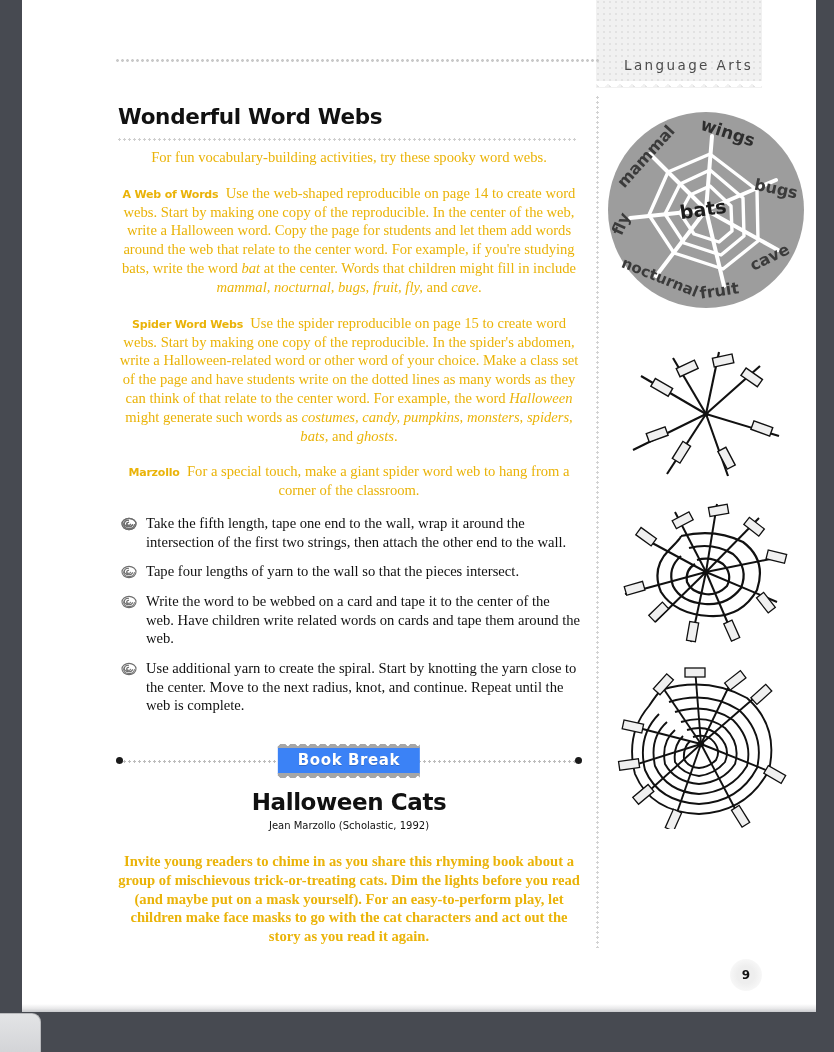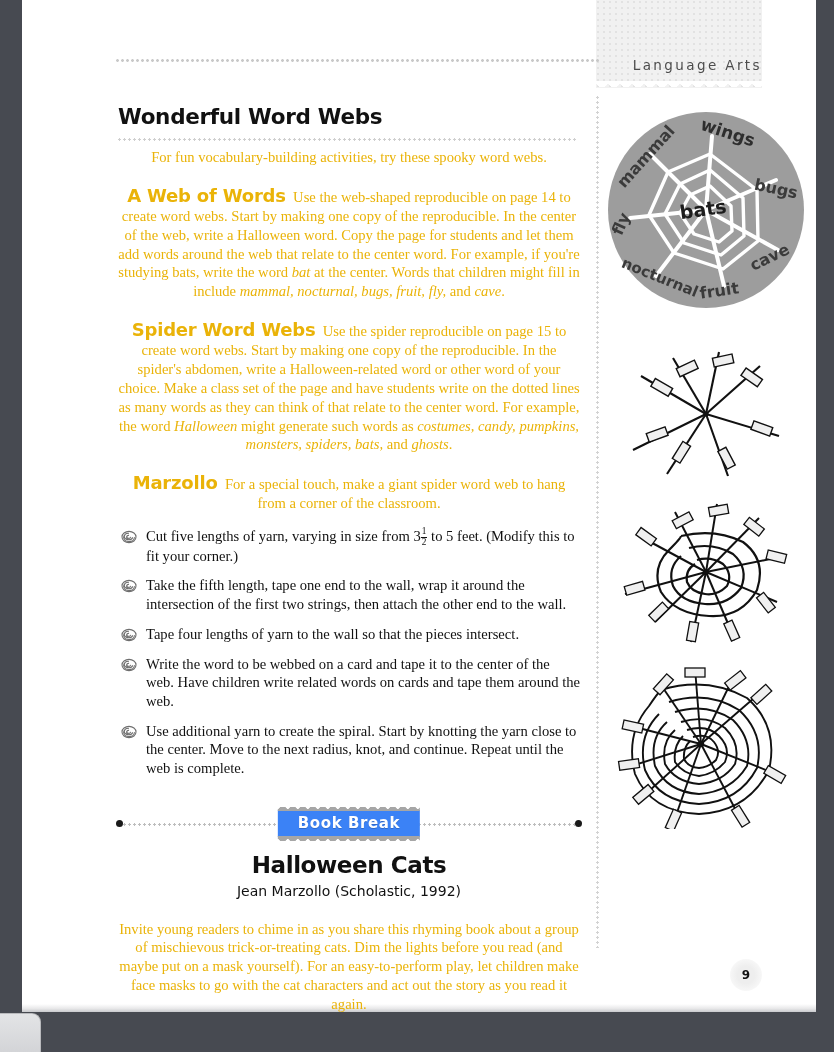--- a/index.html
+++ b/index.html
@@ -43,25 +43,26 @@
     left: 596px; top: 0px;
     width: 166px; height: 88px;
     background-color: #f1f1f1;
     background-image:
       radial-gradient(circle at 2px 2px, #e2e2e2 1.1px, transparent 1.3px);
     background-size: 6px 6px;
   }
   #dept-tab-label {
     position: absolute;
     left: 0; right: 0; top: 57px;
-    text-align: right;
+    text-align: left;
     font-family: "DejaVu Sans", sans-serif;
     font-size: 13.5px;
     letter-spacing: 2.4px;
     color: #4c4c4c;
+    padding-left: 28px;
   }
   
   #dept-tab-scallop {
     position: absolute;
     left: 596px; top: 81px;
     width: 166px; height: 12px;
     background-image: radial-gradient(circle at 6px 0px, #ffffff 6.2px, transparent 6.4px);
     background-size: 12px 12px;
     background-repeat: repeat-x;
   }
@@ -109,21 +110,21 @@
     font-size: 14.6px;
     line-height: 1.29;
     color: #eab308;
     text-align: center;
   }
   .lead { margin-top: 16px; }
   .sec { margin-top: 17px; }
   .run-in {
     font-family: "DejaVu Sans", sans-serif;
     font-weight: bold;
-    font-size: 18px;
+    font-size: 11px;
     letter-spacing: -0.2px;
   }
   .it { font-style: italic; }
 
   
   ul#steps {
     list-style: none;
     margin: 14px 0 0 0;
     padding: 0;
   }
@@ -207,24 +208,24 @@
     font-family: "DejaVu Sans", sans-serif;
     font-weight: bold;
     font-size: 23px;
     letter-spacing: -0.4px;
     color: #111;
   }
   #book-author {
     margin: 5px 0 0 0;
     text-align: center;
     font-family: "DejaVu Sans", sans-serif;
-    font-size: 14px;
+    font-size: 10px;
     color: #111;
   }
-  #book-desc { margin-top: 21px; }
+  #book-desc { margin-top: 21px; font-weight: bold; }
 
   
   #sidebar {
     position: absolute;
     left: 596px; top: 96px;
     width: 220px;
   }
   .fig { position: relative; }
   #fig-wordweb { margin-top: 14px; text-align: center; }
   #fig-step1 { margin-top: 30px; text-align: center; }
@@ -281,21 +282,20 @@
     </p>
 
     <ul id="steps">
       <li>
         <span class="spiral-bullet">
           <svg viewBox="0 0 16 16" width="16" height="16" aria-hidden="true">
             <ellipse cx="8" cy="8" rx="7" ry="5.6" fill="none" stroke="#6f6f6f" stroke-width="1.1"></ellipse>
             <path d="M13.4 8.6 A5.4 4.2 0 1 1 8 4.2 A4.2 3.3 0 1 0 11.6 8.3 A3 2.3 0 1 1 8 6.2 A2 1.6 0 1 0 9.6 8.2" fill="none" stroke="#6f6f6f" stroke-width="1.05" stroke-linecap="round"></path>
           </svg>
         </span>
-        <span><span>Cut five lengths of yarn, varying in size from 3</span><span class="frac"><span class="num">1</span><span class="den">2</span></span><span> to 5 feet. (Modify this to fit your corner.)</span></span>
       </li>
 
       <li>
         <span class="spiral-bullet">
           <svg viewBox="0 0 16 16" width="16" height="16" aria-hidden="true">
             <ellipse cx="8" cy="8" rx="7" ry="5.6" fill="none" stroke="#6f6f6f" stroke-width="1.1"></ellipse>
             <path d="M13.4 8.6 A5.4 4.2 0 1 1 8 4.2 A4.2 3.3 0 1 0 11.6 8.3 A3 2.3 0 1 1 8 6.2 A2 1.6 0 1 0 9.6 8.2" fill="none" stroke="#6f6f6f" stroke-width="1.05" stroke-linecap="round"></path>
           </svg>
         </span>
         <span>Take the fifth length, tape one end to the wall, wrap it around the intersection of the first two strings, then attach the other end to the wall.</span>

